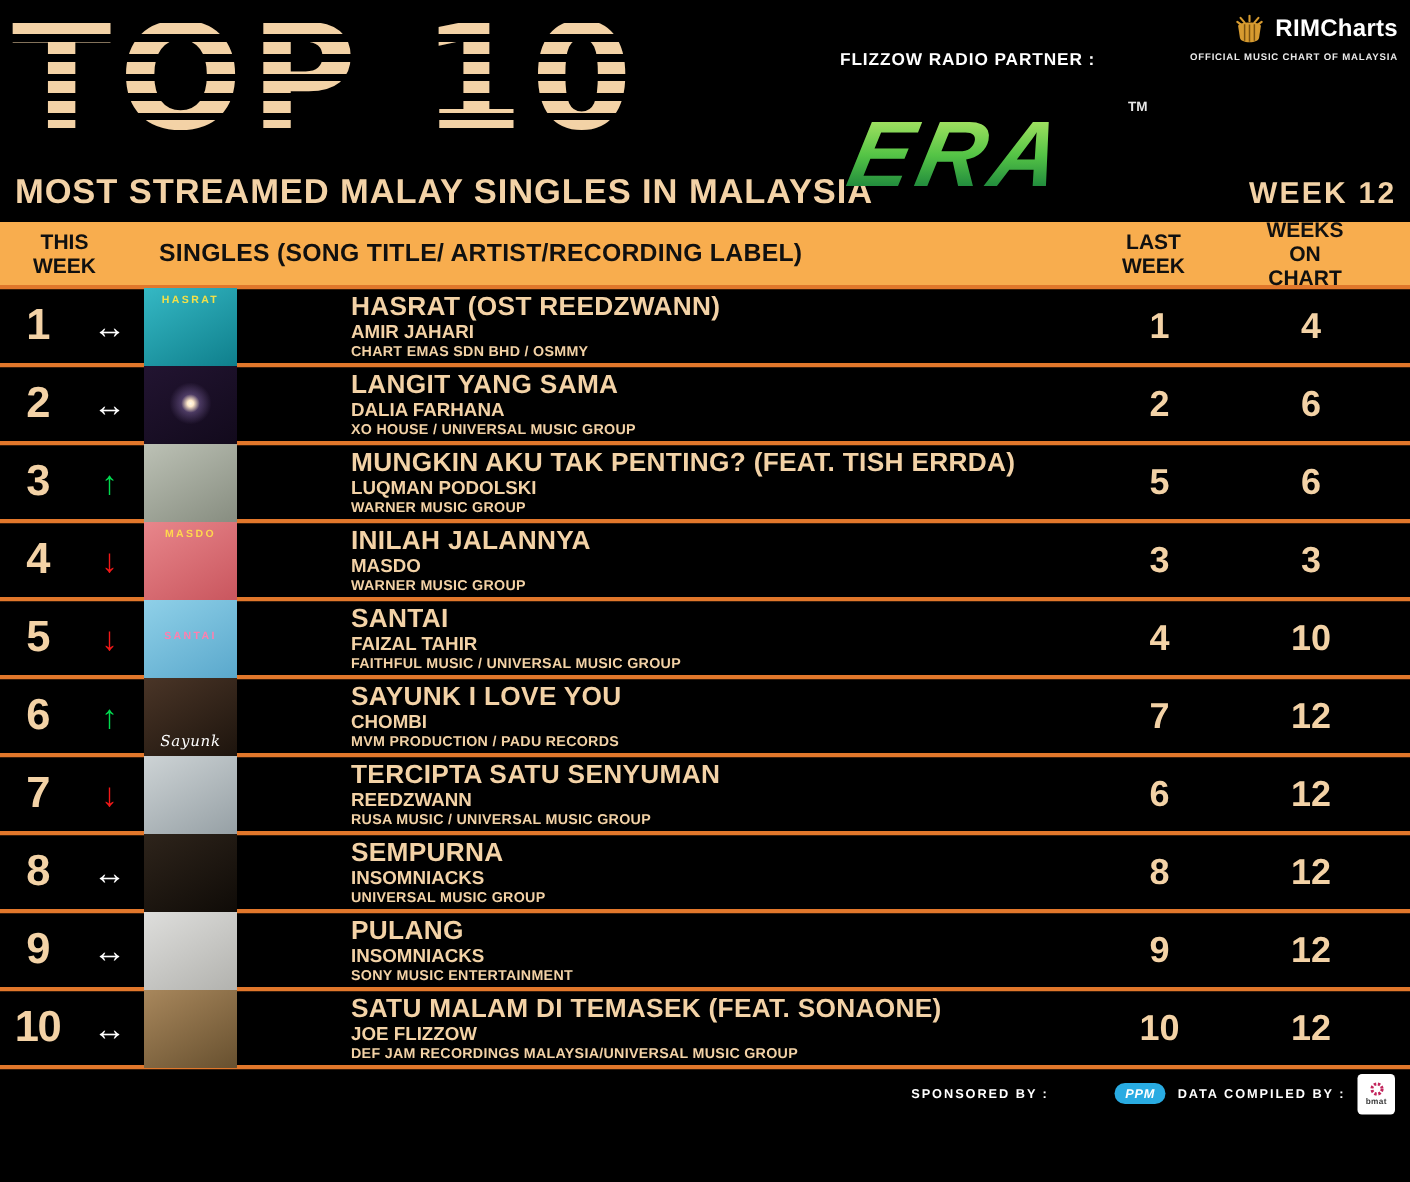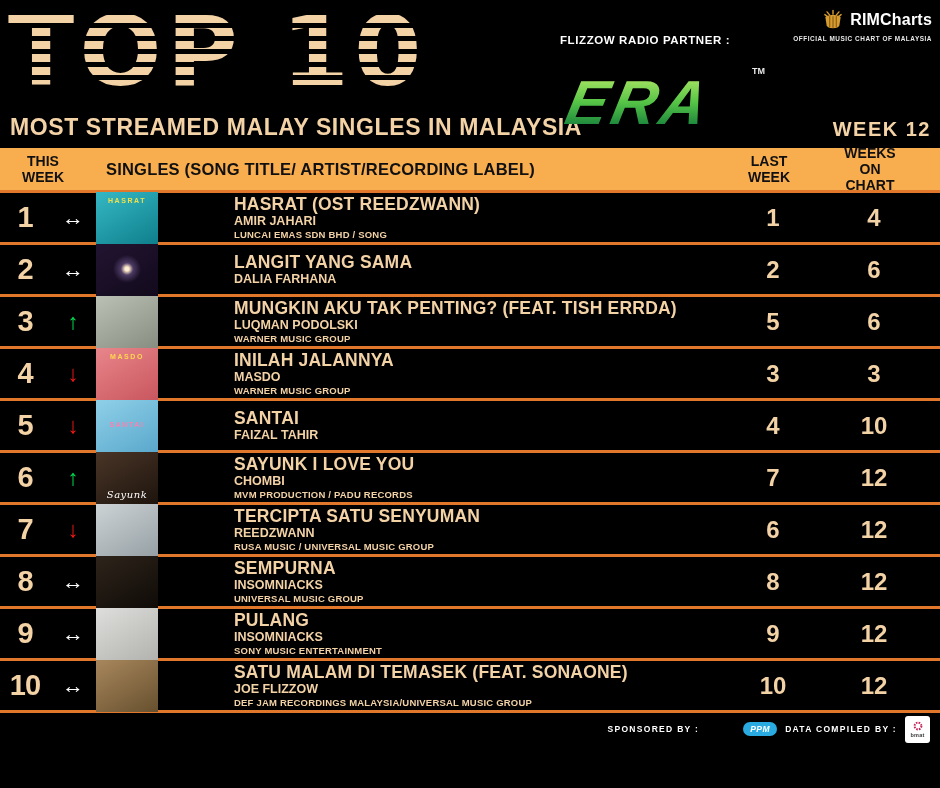--- a/index.html
+++ b/index.html
@@ -133,34 +133,35 @@
   <main class="rows" id="rows">
       <div class="row">
     <div class="rank">1</div>
     <div class="movement" style="color: rgb(255, 255, 255);">↔</div>
     <div class="art" style="background: linear-gradient(150deg, rgb(53, 184, 196), rgb(15, 127, 140));">
       <span class="art-text pos-top" style="color: rgb(242, 224, 74);">HASRAT</span>
     </div>
     <div class="song">
       <div class="song-title">HASRAT (OST REEDZWANN)</div>
       <div class="song-artist">AMIR JAHARI</div>
-      <div class="song-label">LUNCAI EMAS SDN BHD / SONG</div>
+      <div class="song-label">CHART EMAS SDN BHD / OSMMY</div>
     </div>
     <div class="lastweek">1</div>
     <div class="weeks">4</div>
   </div>
       <div class="row">
     <div class="rank">2</div>
     <div class="movement" style="color: rgb(255, 255, 255);">↔</div>
     <div class="art" style="background: radial-gradient(circle at 50% 48%, rgb(255, 249, 236) 0px, rgb(255, 233, 201) 5%, rgba(205, 170, 255, 0.28) 15%, rgba(0, 0, 0, 0) 34%), linear-gradient(150deg, rgb(34, 20, 49), rgb(18, 10, 28));">
       
     </div>
     <div class="song">
       <div class="song-title">LANGIT YANG SAMA</div>
       <div class="song-artist">DALIA FARHANA</div>
+      <div class="song-label">XO HOUSE / UNIVERSAL MUSIC GROUP</div>
     </div>
     <div class="lastweek">2</div>
     <div class="weeks">6</div>
   </div>
       <div class="row">
     <div class="rank">3</div>
     <div class="movement" style="color: rgb(0, 217, 79);">↑</div>
     <div class="art" style="background: linear-gradient(150deg, rgb(188, 193, 181), rgb(135, 141, 128));">
       
     </div>
@@ -188,20 +189,21 @@
   </div>
       <div class="row">
     <div class="rank">5</div>
     <div class="movement" style="color: rgb(242, 24, 24);">↓</div>
     <div class="art" style="background: linear-gradient(150deg, rgb(143, 208, 232), rgb(90, 168, 204));">
       <span class="art-text pos-center" style="color: rgb(255, 127, 174);">SANTAI</span>
     </div>
     <div class="song">
       <div class="song-title">SANTAI</div>
       <div class="song-artist">FAIZAL TAHIR</div>
+      <div class="song-label">FAITHFUL MUSIC / UNIVERSAL MUSIC GROUP</div>
     </div>
     <div class="lastweek">4</div>
     <div class="weeks">10</div>
   </div>
       <div class="row">
     <div class="rank">6</div>
     <div class="movement" style="color: rgb(0, 217, 79);">↑</div>
     <div class="art" style="background: linear-gradient(150deg, rgb(74, 53, 39), rgb(29, 20, 13));">
       <span class="art-text pos-bottom script" style="color: rgb(255, 255, 255);">Sayunk</span>
     </div>

